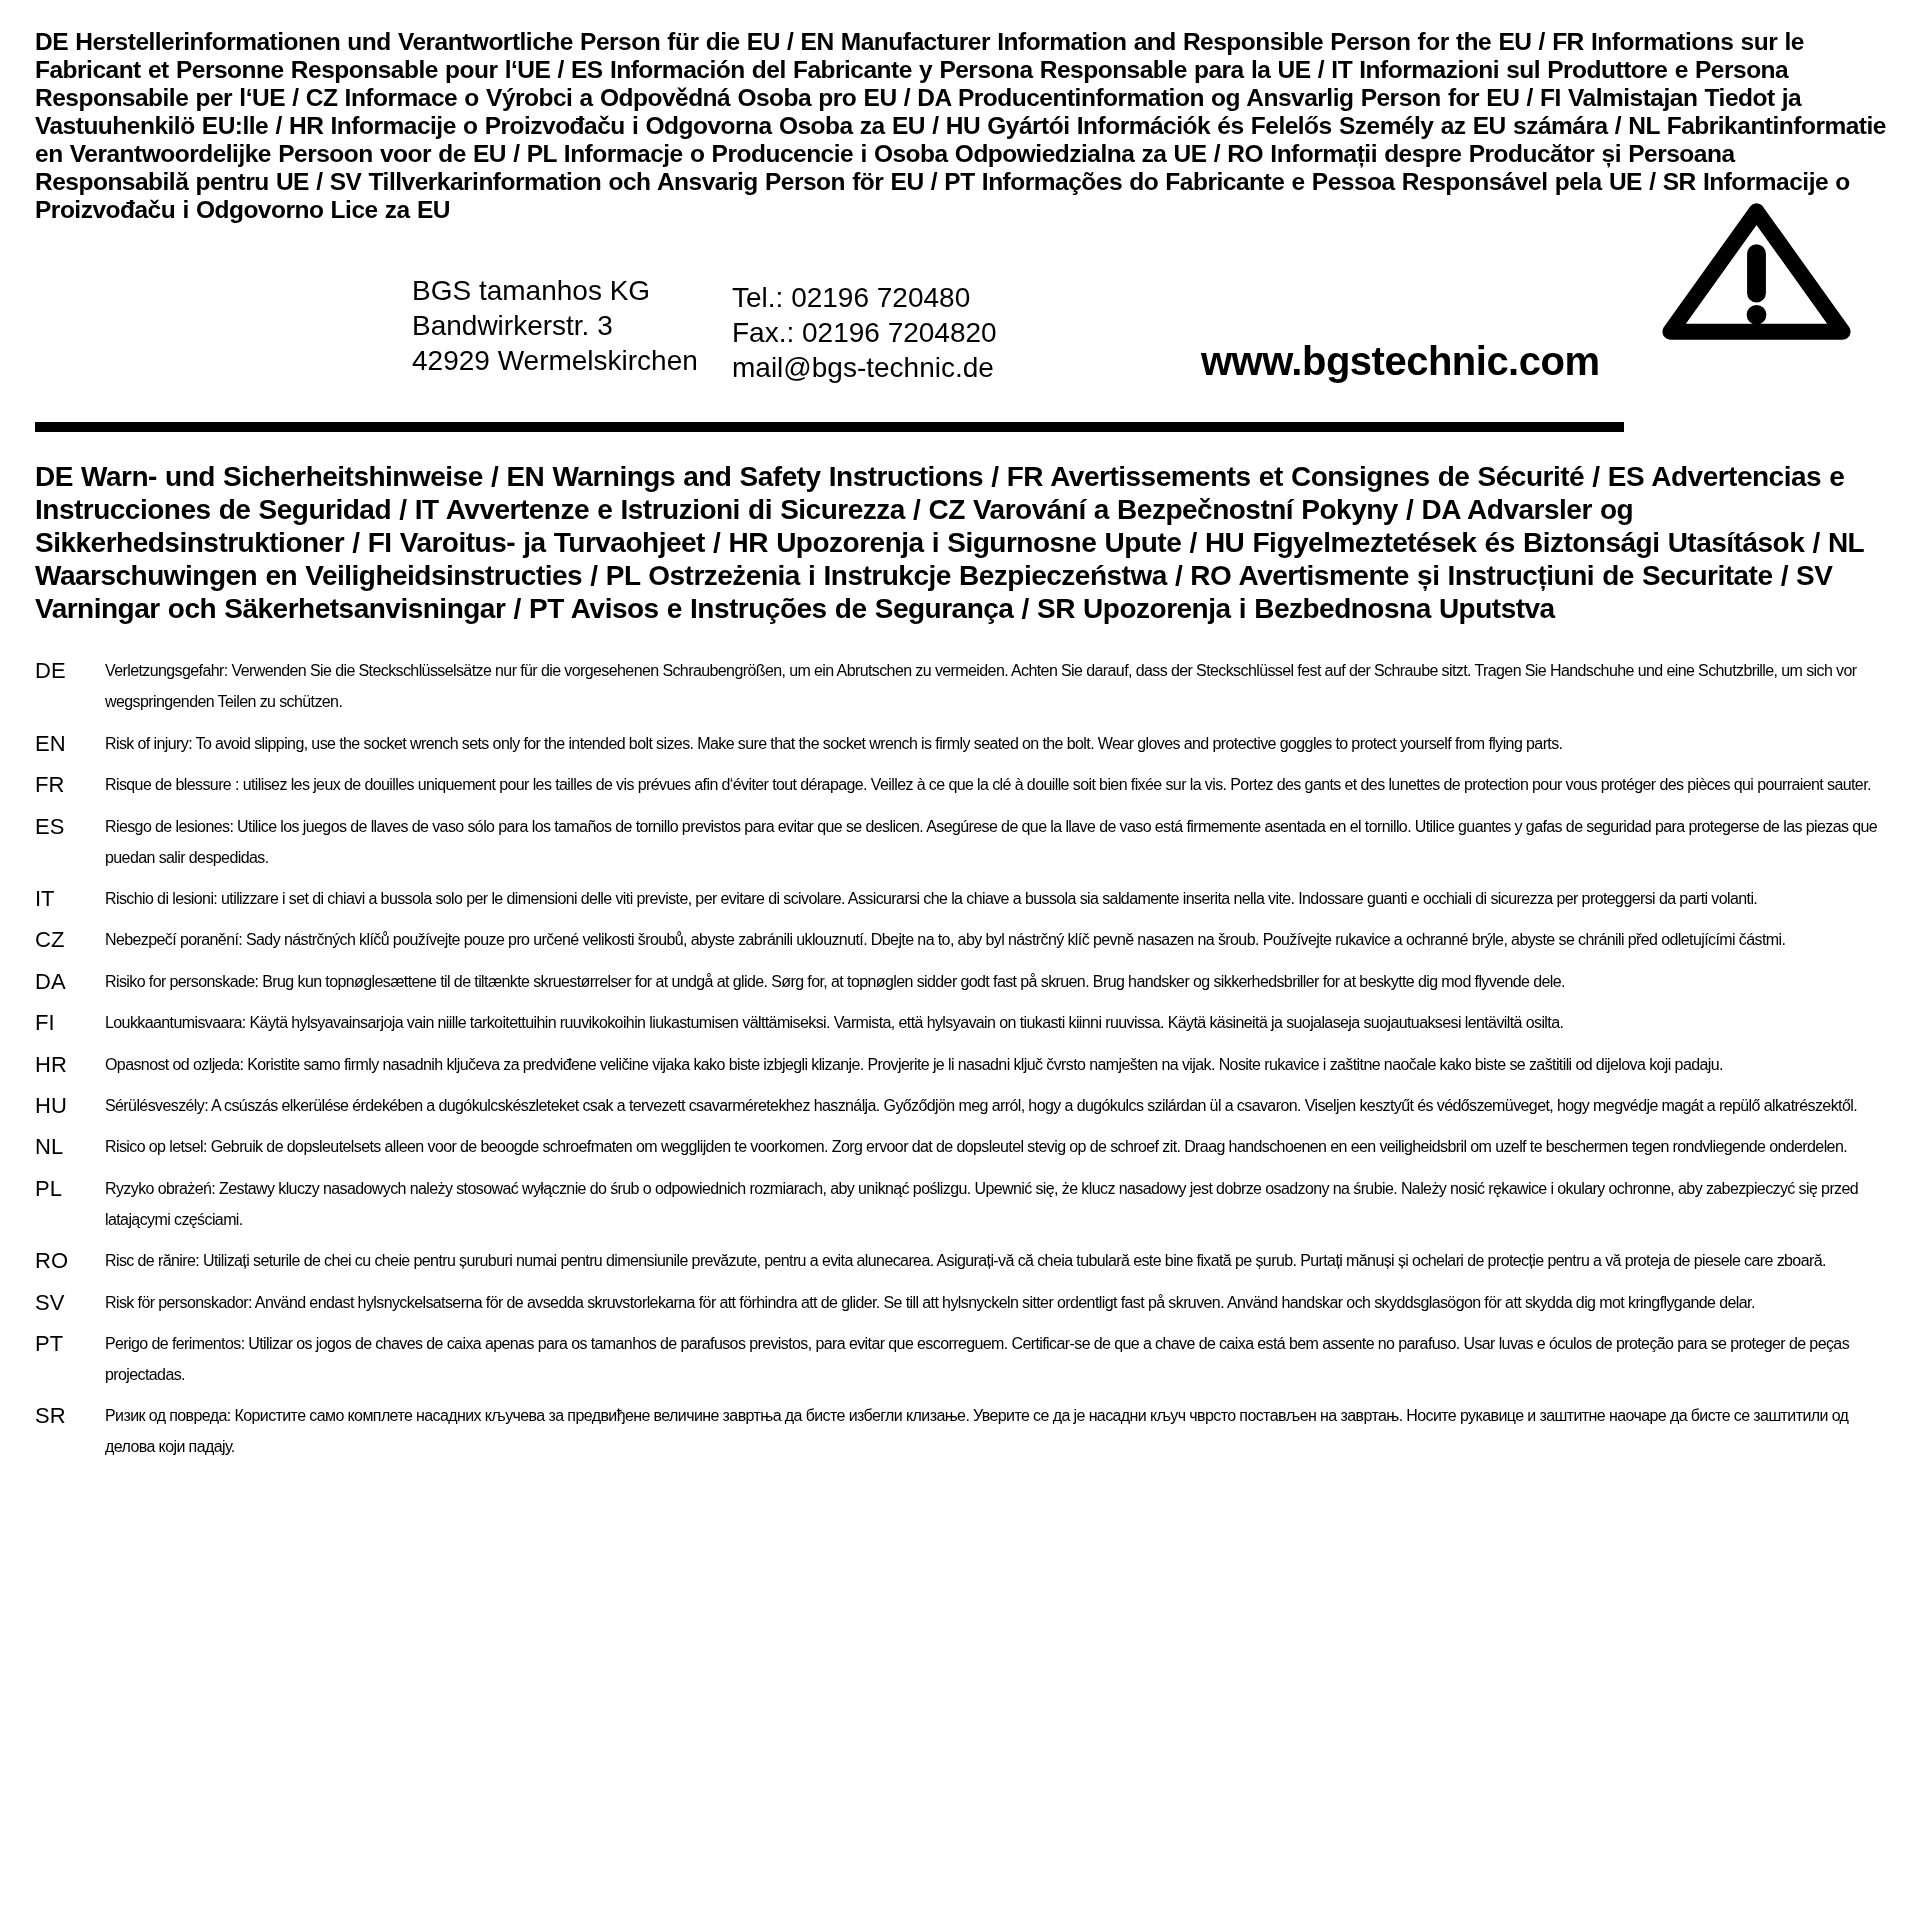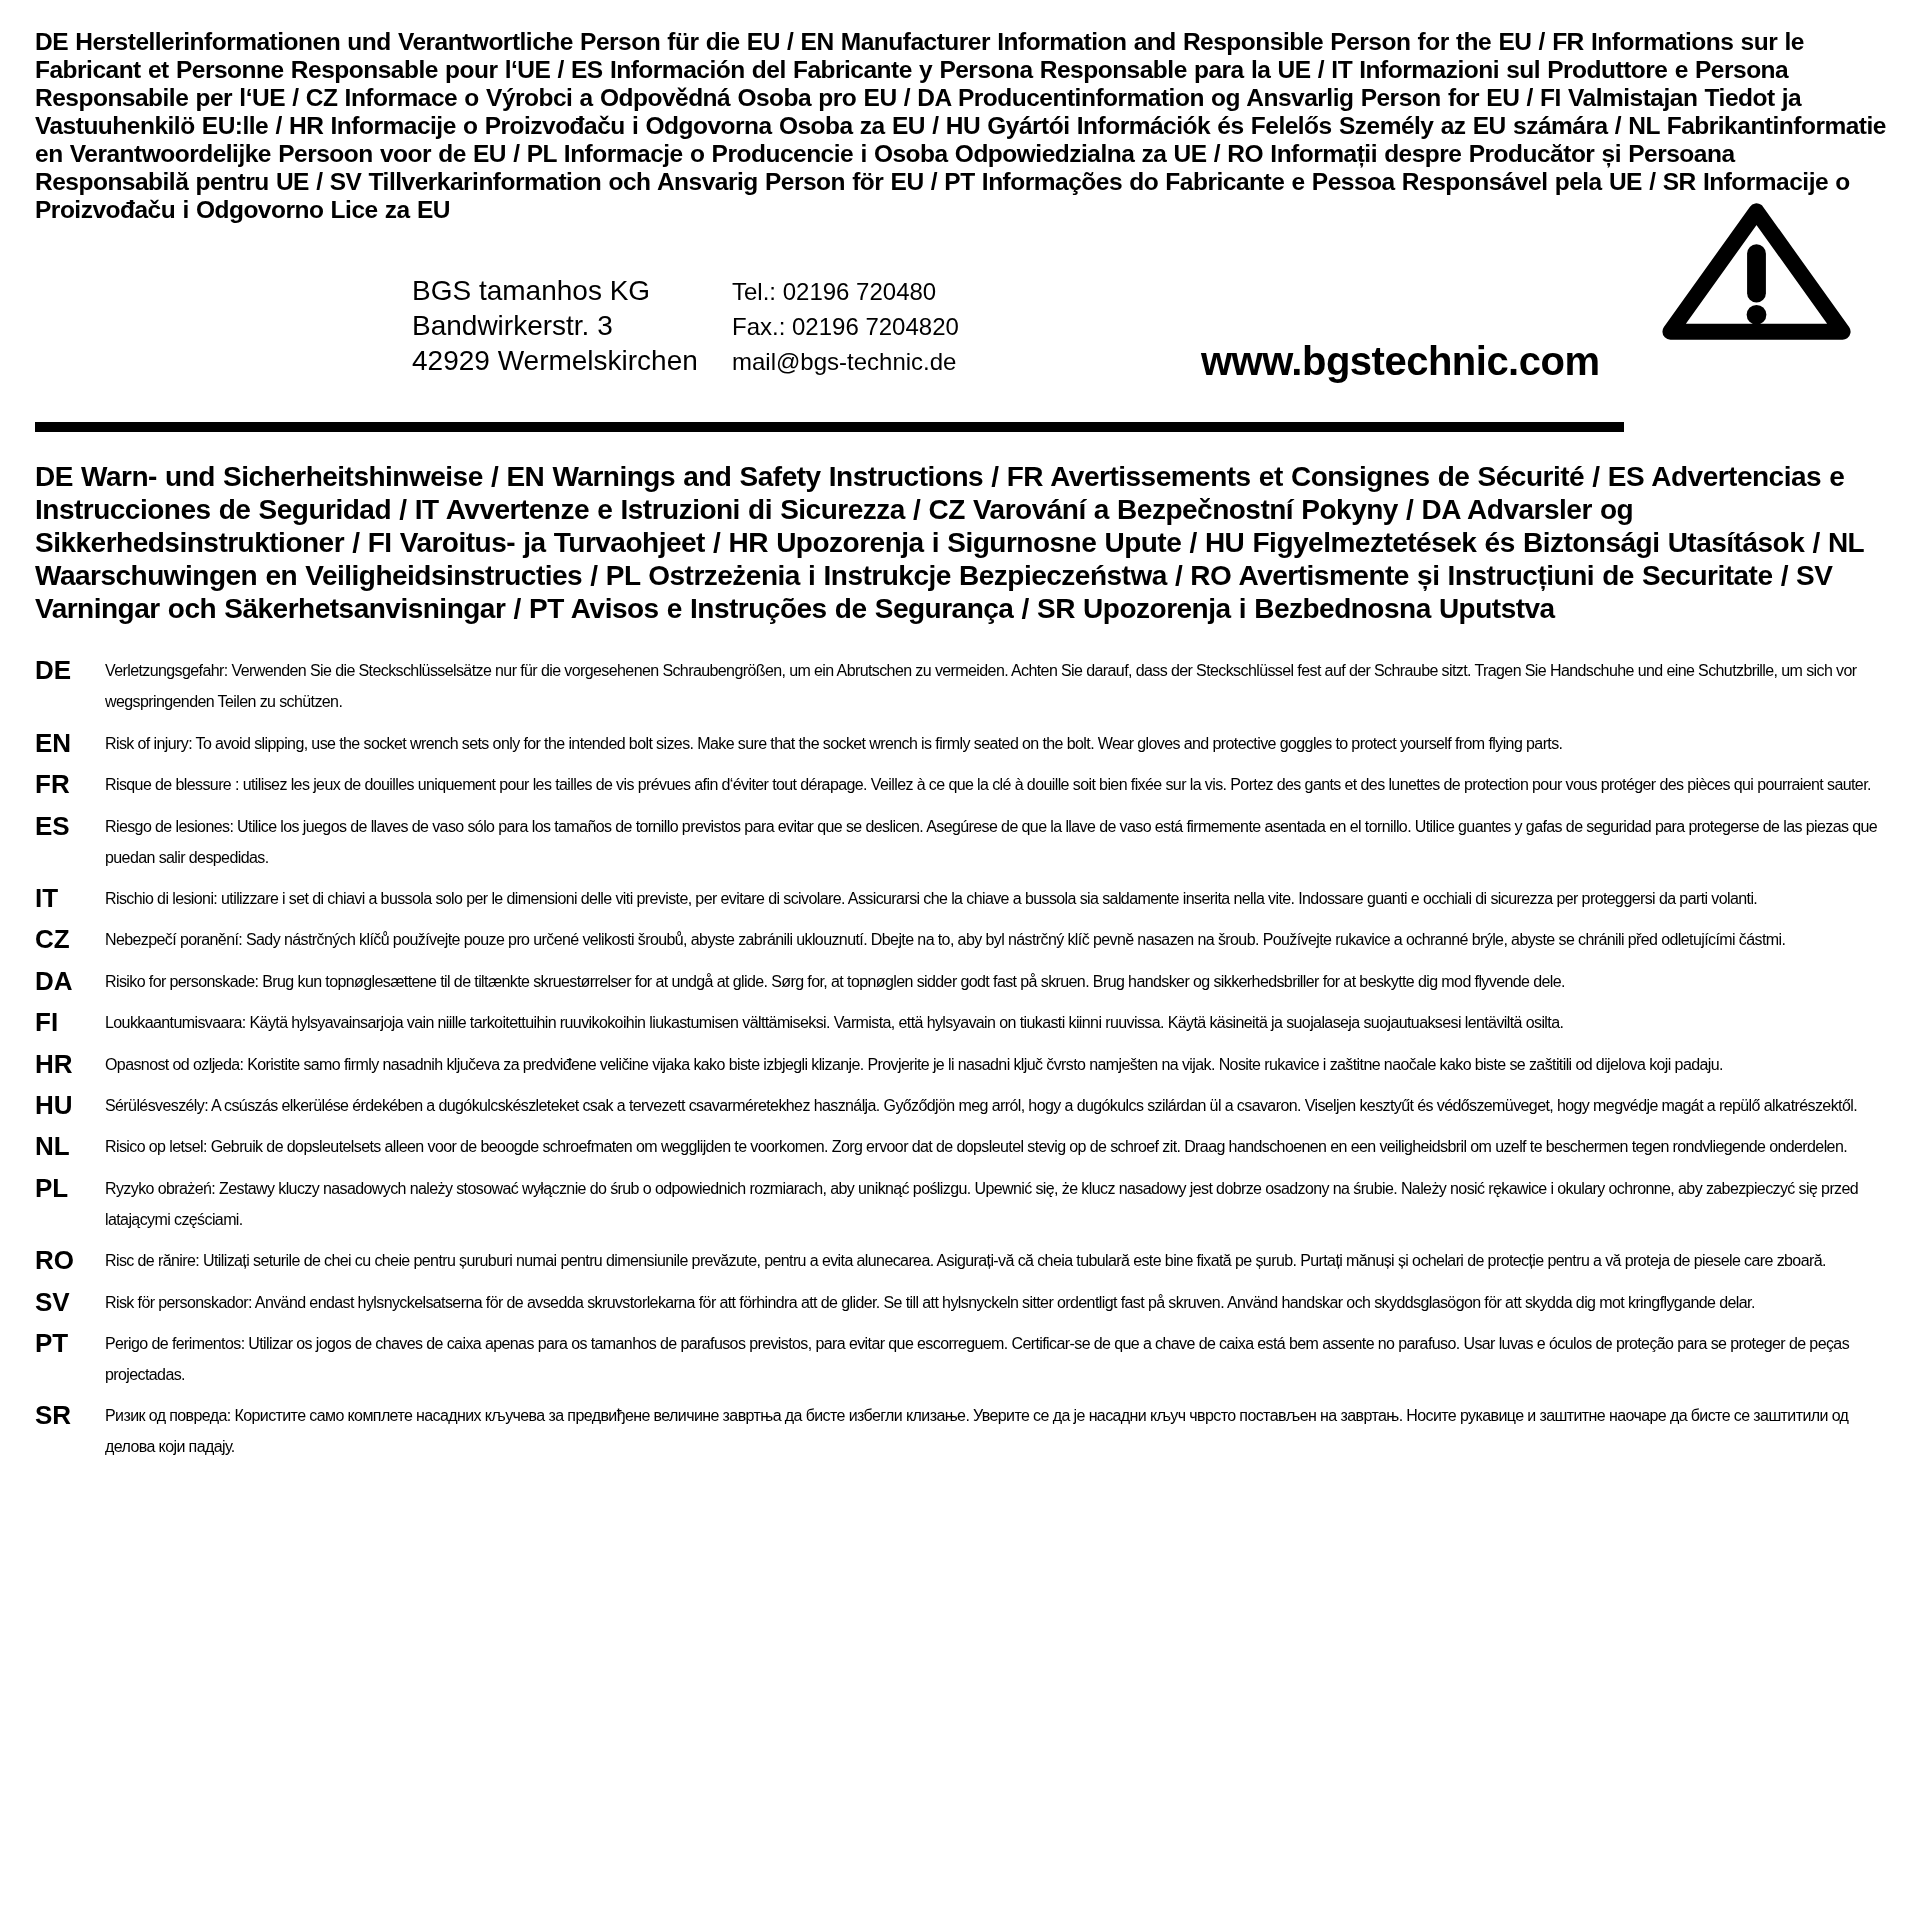--- a/index.html
+++ b/index.html
@@ -27,42 +27,42 @@
     display:inline-block; font-size:141px; line-height:113px;
     font-weight:bold; letter-spacing:-9.4px; transform:scaleY(1.04);
   }
   .logo-reg { display:inline-block; font-size:28px; font-weight:bold; vertical-align:top; position:relative; top:-1.9px; left:15px; }
   .logo-sub {
     margin-top:9.4px; text-align:right; font-size:25.4px; font-weight:bold;
     letter-spacing:16px; margin-right:-16px; white-space:nowrap;
   }
 
   .addr    { position:absolute; left:377px; top:43px; font-size:28px; line-height:35px; }
-  .contact { position:absolute; left:697px; top:44px; font-size:24px; line-height:35px; }
+  .contact { position:absolute; left:697px; top:50px; font-size:28px; line-height:35px; }
   .website { position:absolute; left:1166px; top:109px; font-size:40px; font-weight:bold; letter-spacing:-0.5px; }
 
   .tri-wrap { position:absolute; left:1625px; top:-30px; width:193px; height:143px; }
   .tri-wrap svg { display:block; width:193px; height:143px; }
 
   .divider { margin-top:24.5px; width:1589px; height:10.4px; background:#000; }
 
   
   .hdr-safety {
     margin-top:28px;
     font-size:28px; font-weight:bold; line-height:33px;
     letter-spacing:-0.5px; max-width:1863px; word-spacing:0.9px;
   }
 
   
   .warnings { margin-top:30px; }
   .w-item {
     display:grid; grid-template-columns:53px 1fr; column-gap:17px;
     margin-bottom:10.4px;
   }
-  .w-code { font-size:26px; font-weight:bold; line-height:31px; }
+  .w-code { font-size:22px; font-weight:normal; line-height:31px; }
   .w-text { font-size:16px; line-height:31px; letter-spacing:-0.6px; max-width:1794px; }
 </style>
 </head>
 <body>
 
 <div class="page">
 
   <p class="hdr-top">DE Herstellerinformationen und Verantwortliche Person für die EU  /  EN Manufacturer Information and Responsible Person for the EU  /  FR Informations sur le Fabricant et Personne Responsable pour l‘UE  /  ES Información del Fabricante y Persona Responsable para la UE  /  IT Informazioni sul Produttore e Persona Responsabile per l‘UE  /  CZ Informace o Výrobci a Odpovědná Osoba pro EU  /  DA Producentinformation og Ansvarlig Person for EU  /  FI Valmistajan Tiedot ja Vastuuhenkilö EU:lle  /  HR Informacije o Proizvođaču i Odgovorna Osoba za EU  /  HU Gyártói Információk és Felelős Személy az EU számára  /  NL Fabrikantinformatie en Verantwoordelijke Persoon voor de EU  /  PL Informacje o Producencie i Osoba Odpowiedzialna za UE  /  RO Informații despre Producător și Persoana Responsabilă pentru UE  /  SV Tillverkarinformation och Ansvarig Person för EU  /  PT Informações do Fabricante e Pessoa Responsável pela UE  /  SR Informacije o Proizvođaču i Odgovorno Lice za EU</p>
 
   <div class="brand-row">

